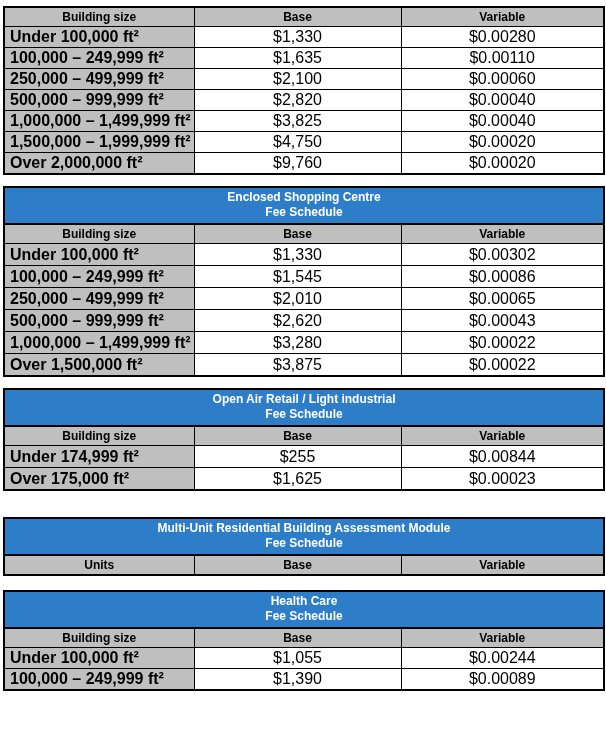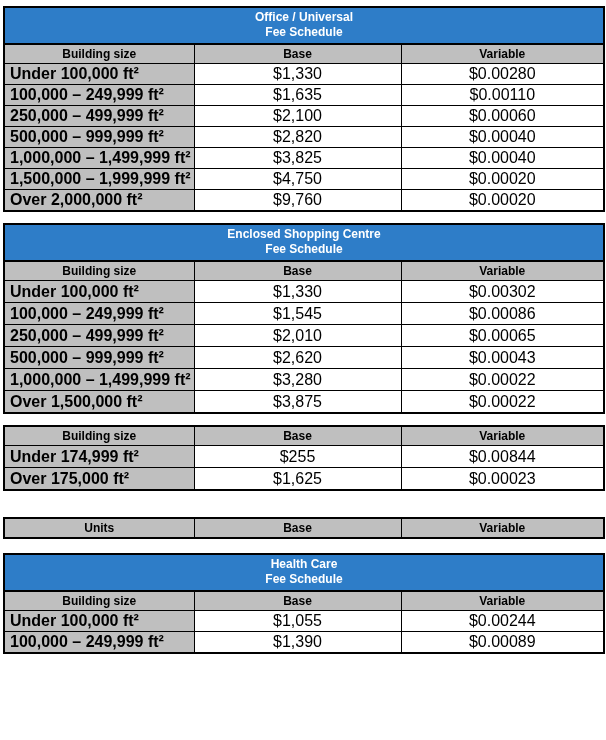--- a/index.html
+++ b/index.html
@@ -74,26 +74,20 @@
 <div class="page">
   <div id="tables-root">
       <table class="fee-table t0">
         <colgroup>
           <col class="c1">
           <col class="c2">
           <col class="c3">
         </colgroup>
         <tbody>
           <tr>
-            <td class="title-cell" colspan="3">
-              <div class="title-line">Office / Universal</div>
-              <div class="title-line">Fee Schedule</div>
-            </td>
-          </tr>
-          <tr>
             <td class="hdr first">Building size</td>
             <td class="hdr">Base</td>
             <td class="hdr">Variable</td>
           </tr>
           <tr class="data">
             <td class="label">Under 100,000 ft²</td>
             <td class="value">$1,330</td>
             <td class="value">$0.00280</td>
           </tr>
           <tr class="data">
@@ -179,20 +173,26 @@
         </tbody>
       </table>
       <table class="fee-table t2">
         <colgroup>
           <col class="c1">
           <col class="c2">
           <col class="c3">
         </colgroup>
         <tbody>
           <tr>
+            <td class="title-cell" colspan="3">
+              <div class="title-line">Open Air Retail / Light industrial</div>
+              <div class="title-line">Fee Schedule</div>
+            </td>
+          </tr>
+          <tr>
             <td class="hdr first">Building size</td>
             <td class="hdr">Base</td>
             <td class="hdr">Variable</td>
           </tr>
           <tr class="data">
             <td class="label">Under 174,999 ft²</td>
             <td class="value">$255</td>
             <td class="value">$0.00844</td>
           </tr>
           <tr class="data">
@@ -203,20 +203,26 @@
         </tbody>
       </table>
       <table class="fee-table t3">
         <colgroup>
           <col class="c1">
           <col class="c2">
           <col class="c3">
         </colgroup>
         <tbody>
           <tr>
+            <td class="title-cell" colspan="3">
+              <div class="title-line">Multi-Unit Residential Building Assessment Module</div>
+              <div class="title-line">Fee Schedule</div>
+            </td>
+          </tr>
+          <tr>
             <td class="hdr first">Units</td>
             <td class="hdr">Base</td>
             <td class="hdr">Variable</td>
           </tr>
         </tbody>
       </table>
       <table class="fee-table t4">
         <colgroup>
           <col class="c1">
           <col class="c2">

